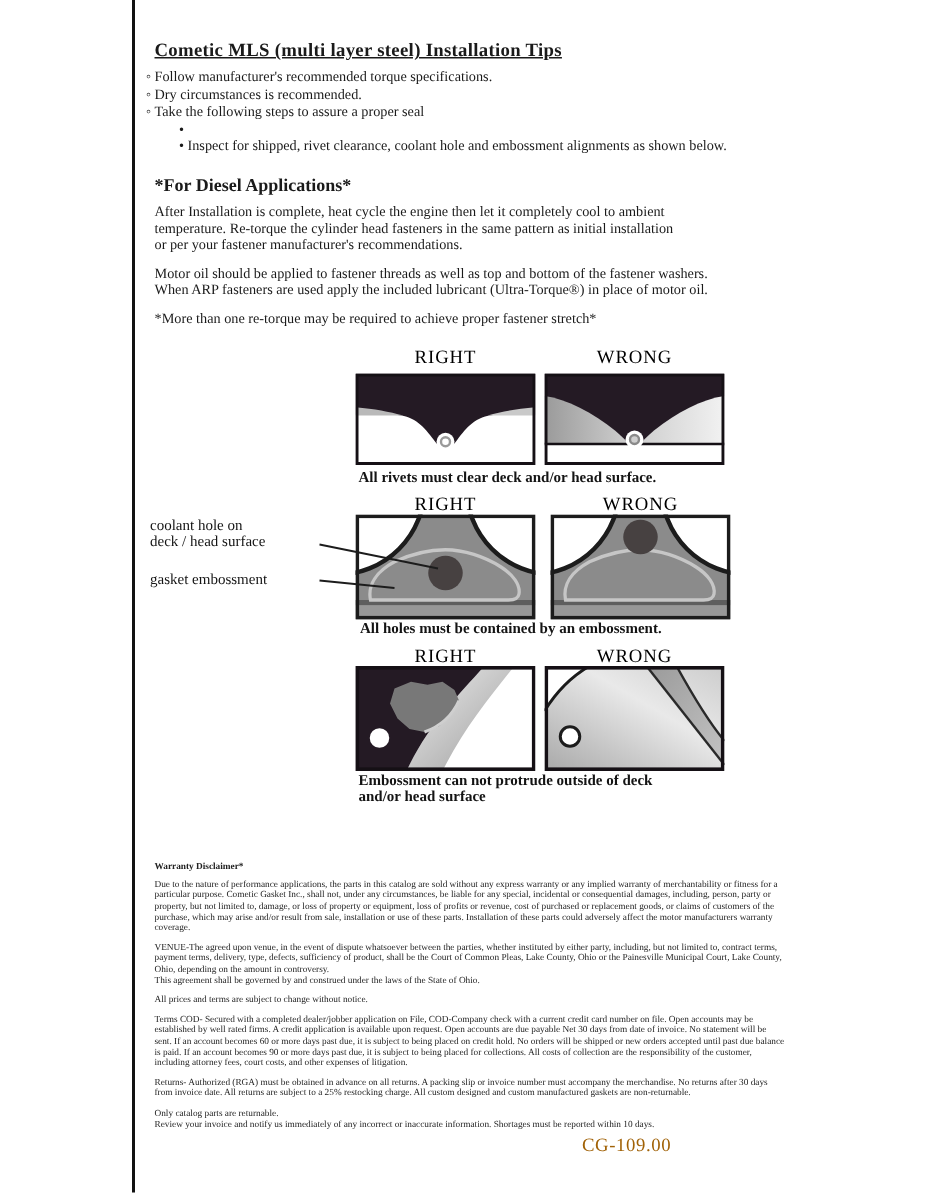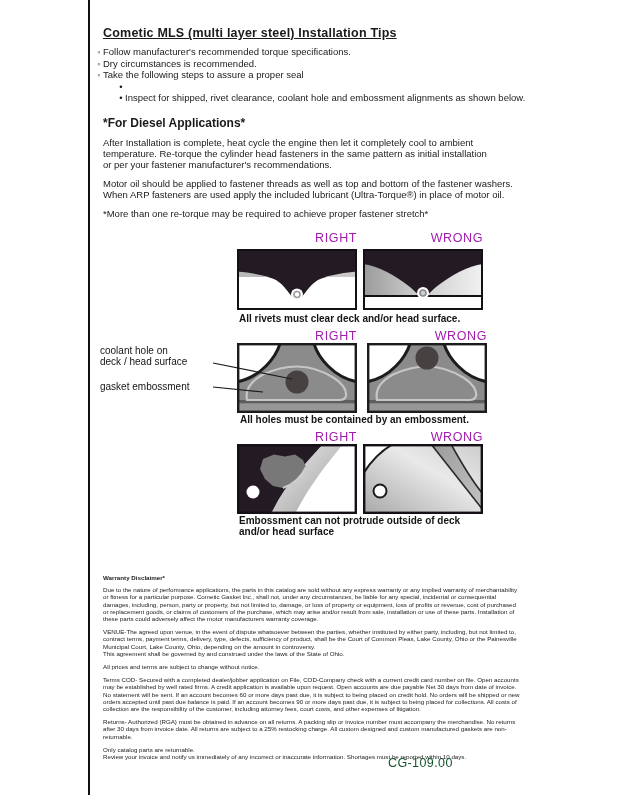--- a/index.html
+++ b/index.html
@@ -1,49 +1,49 @@
 <!DOCTYPE html>
 <html><head>
 <meta charset="utf-8">
 <style>
   html,body{margin:0;padding:0;background:#ffffff;}
   .page{
     position:relative;width:618px;height:800px;background:#ffffff;
-    font-family:Liberation Sans, sans-serif;color:#1a1a1a;overflow:hidden;
+    font-family:Liberation Serif, serif;color:#1a1a1a;overflow:hidden;
   }
   .vrule{position:absolute;left:88px;top:0;width:1.5px;height:795px;background:#111;}
 
   
   .header{position:absolute;left:95px;top:26px;width:434px;}
   .title{font-size:12.5px;font-weight:bold;text-decoration:underline;margin:0 0 6px 8px;letter-spacing:0.2px;}
   .bullet-row{display:flex;font-size:9.5px;line-height:11.5px;}
   .bullet-row .marker{width:8px;flex:0 0 8px;text-align:center;}
   .bullet-row.sub{margin-left:22px;}
 
   
   .diesel{position:absolute;left:103px;top:116px;width:430px;}
   .diesel-heading{font-size:12px;font-weight:bold;line-height:14px;margin:0 0 7px 0;}
   .body-line{font-size:9.5px;line-height:11px;}
   .para{margin:0 0 8px 0;}
   .note{margin-top:7px;}
 
   
-  .dlabel{position:absolute;width:120px;text-align:right;font-size:12.5px;line-height:15px;letter-spacing:0.6px;color:#a21caf;}
+  .dlabel{position:absolute;width:120px;text-align:center;font-size:12.5px;line-height:15px;letter-spacing:0.6px;color:#000000;}
   .dbox{position:absolute;}
   .dcaption{position:absolute;font-size:10px;font-weight:bold;line-height:11px;color:#141414;}
   .callout{position:absolute;left:100px;width:112px;text-align:left;font-size:10px;line-height:11px;color:#141414;}
   .leader{position:absolute;left:210px;top:355px;}
 
   
   .legal{position:absolute;left:103px;top:574px;width:420px;font-size:6.2px;line-height:7.2px;color:#222;}
   .legal p{margin:0 0 6px 0;}
   .legal p.no-gap{margin-top:-6px;}
   .legal .legal-title{font-weight:bold;margin-bottom:5px;}
 
-  .footer-code{position:absolute;left:388px;top:756px;font-size:12.5px;letter-spacing:0.4px;color:#14532d;}
+  .footer-code{position:absolute;left:388px;top:756px;font-size:12.5px;letter-spacing:0.4px;color:#a16207;}
 </style>
 </head>
 <body>
 
 <div class="page">
   <div class="vrule"></div>
 
   <div class="header">
     <h1 class="title">Cometic MLS (multi layer steel) Installation Tips</h1>
     <div class="bullet-row">

